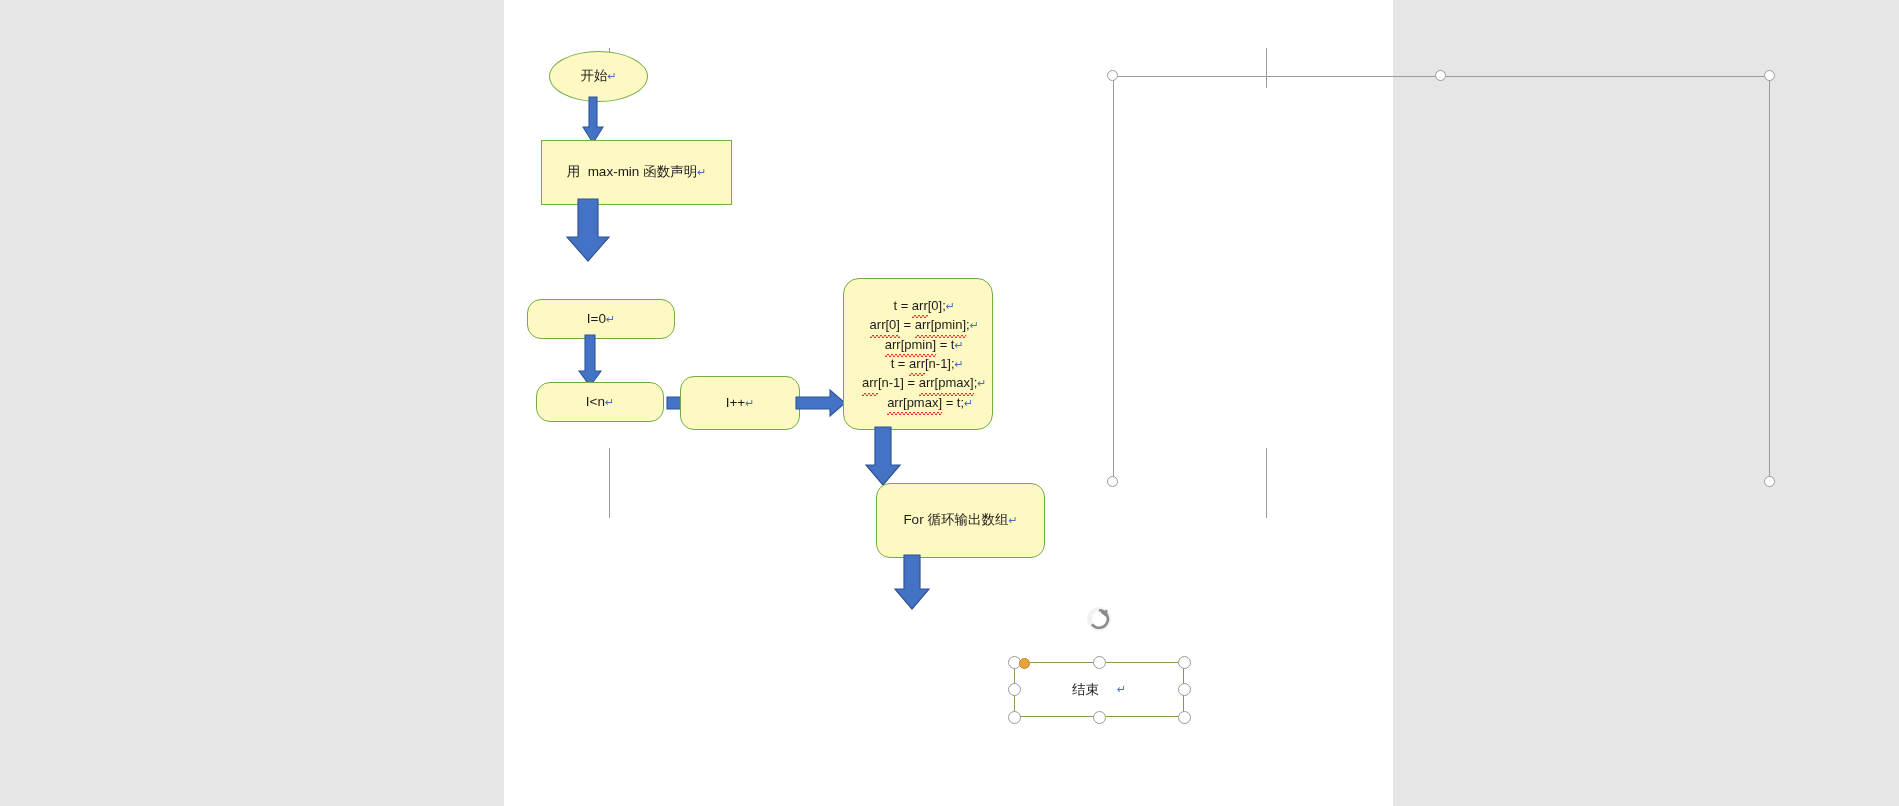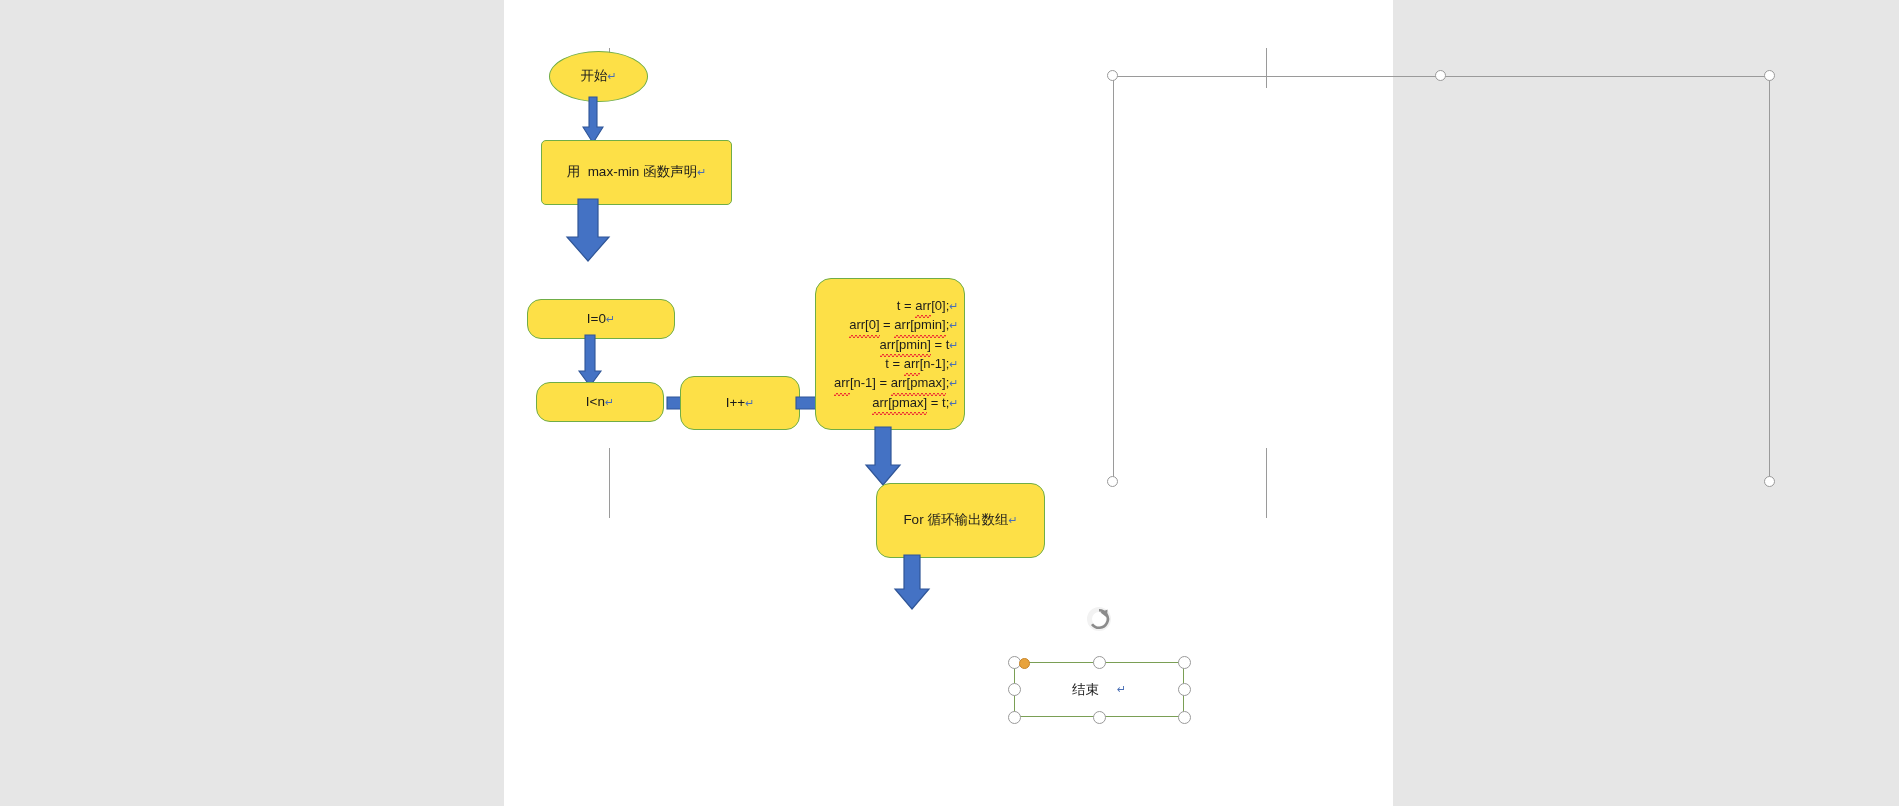--- a/index.html
+++ b/index.html
@@ -69,41 +69,42 @@
     position: absolute;
     height: 1px;
     background: #9a9a9a;
   }
 
   
   .shape {
     position: absolute;
     box-sizing: border-box;
     border: 1.6px solid #70AD47;
-    background: #fde047;
+    background: #fef9c3;
     display: flex;
     align-items: center;
     justify-content: center;
     color: #1b1b1b;
     font-size: 13.5px;
     line-height: 1.5;
     white-space: pre;
     text-align: center;
   }
   .shape.oval      { border-radius: 50%; }
   .shape.rounded   { border-radius: 14px; }
-  .shape.rect      { border-radius: 5px; }
+  .shape.rect      { border-radius: 0; }
   .shape.codebox {
     border-radius: 16px;
     justify-content: flex-start;
     align-items: center;
     padding-left: 18px;
-    text-align: right;
+    text-align: center;
     font-size: 13px;
     line-height: 1.49;
+    margin-left: 28px;
   }
 
   .pilcrow {
     color: #4a6fb5;
     font-size: 11px;
     vertical-align: baseline;
   }
 
   
   .sq {

